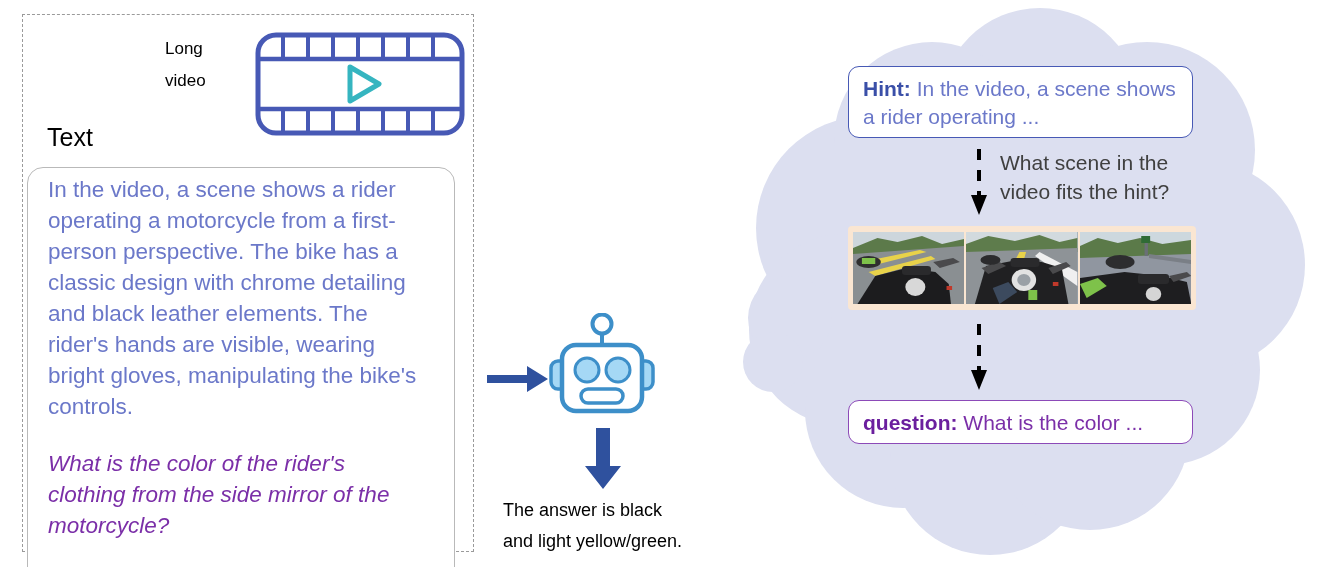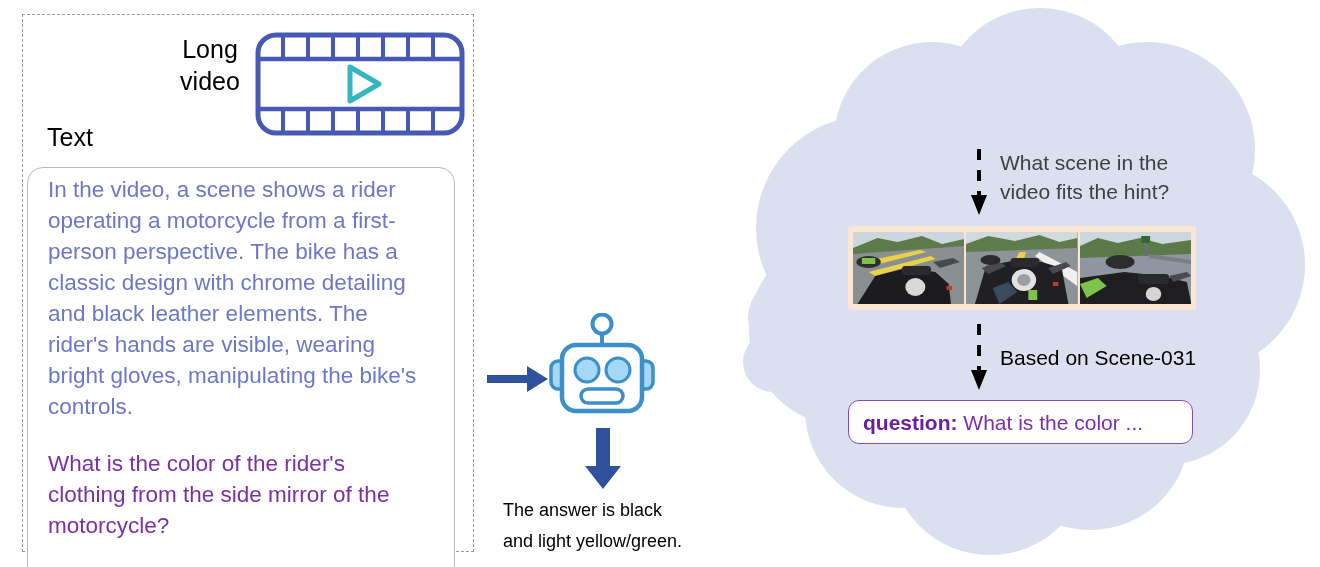--- a/index.html
+++ b/index.html
@@ -20,24 +20,23 @@
   
   #input-panel {
     position: absolute;
     left: 22px; top: 14px;
     width: 452px; height: 538px;
     border: 1.4px dashed #9a9a9a;
     background: #ffffff;
   }
   #long-video-label {
     position: absolute;
-    left: 132px; top: 18px;
+    left: 142px; top: 18px;
     width: 110px;
-    text-align: center;
-    font-size: 25px;
+    font-size: 17px;
     line-height: 32px;
     color: #000000;
     white-space: pre-line;
   }
   #film-icon {
     position: absolute;
     left: 232px; top: 17px;
     width: 210px; height: 104px;
   }
   #text-label {
@@ -59,20 +58,21 @@
     font-size: 22.5px;
     line-height: 31px;
     color: #6b78c9;
     margin: 0;
   }
   .question-text {
     font-size: 22.5px;
     line-height: 31px;
     color: #7b2fa8;
     margin: 26px 16px 0 0;
+    font-style: italic;
   }
 
   
   #right-arrow {
     position: absolute;
     left: 487px; top: 362px;
     width: 62px; height: 34px;
   }
   #robot-icon {
     position: absolute;
@@ -264,20 +264,23 @@
 
   <svg id="down-arrow" viewBox="0 0 50 62">
     <path d="M18 0 H32 V38 H43 L25 61 L7 38 H18 Z" fill="#2f519e"></path>
   </svg>
 
   <div id="answer-text">The answer is black
 and light yellow/green.</div>
 
   <div id="cloud-content">
 
+    <div id="hint-box">
+      <p class="hint-line"><b>Hint:</b><span> In the video, a scene shows a rider operating ...</span></p>
+    </div>
 
     <svg id="arrow1" viewBox="0 0 22 70">
       <line x1="11" y1="2" x2="11" y2="50" stroke="#000000" stroke-width="4" stroke-dasharray="11 10"></line>
       <path d="M3 48 L11 68 L19 48 Z" fill="#000000"></path>
     </svg>
     <div id="arrow1-label">What scene in the
 video fits the hint?</div>
 
     <div id="thumb-strip">
 
@@ -337,21 +340,20 @@
           <circle cx="66" cy="62" r="7" fill="#d5d5d5"></circle>
         </svg>
       </div>
 
     </div>
 
     <svg id="arrow2" viewBox="0 0 22 70">
       <line x1="11" y1="2" x2="11" y2="50" stroke="#000000" stroke-width="4" stroke-dasharray="11 10"></line>
       <path d="M3 48 L11 68 L19 48 Z" fill="#000000"></path>
     </svg>
-    <div id="arrow2-label">Based on Scene-031</div>
 
     <div id="question-box">
       <p class="q-line"><b>question:</b><span> What is the color ...</span></p>
     </div>
 
   </div>
 
 </div>
 
 </body></html>

